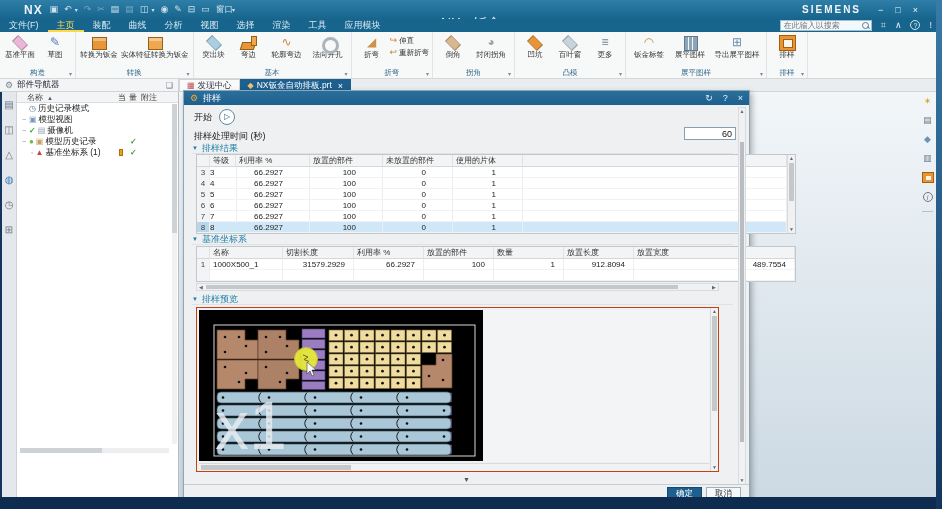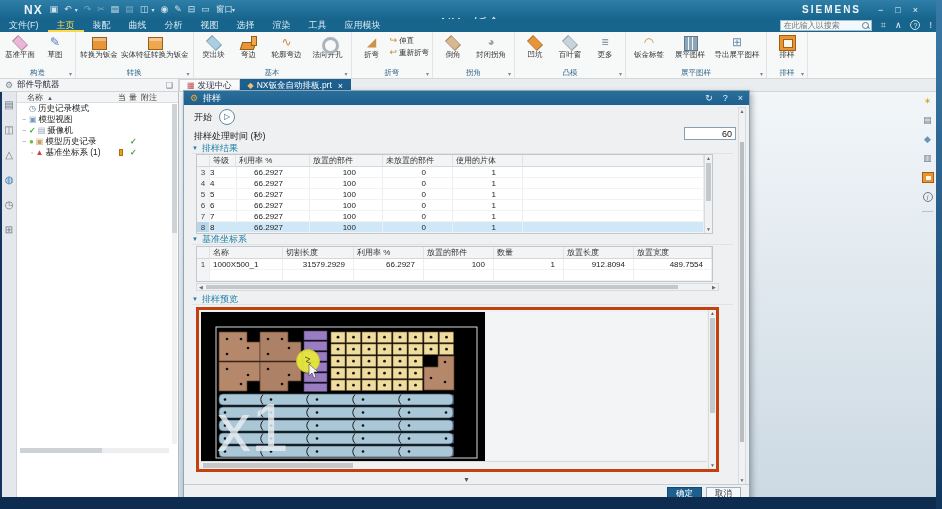--- a/index.html
+++ b/index.html
@@ -108,21 +108,21 @@
   .dtbtns{margin-left:auto;display:flex;gap:10px;font-size:9px;color:#e8f0f6;}
   .dbody{position:absolute;left:0;top:14px;right:0;bottom:0;font-size:9px;color:#1a1a1a;}
   .startrow{position:absolute;left:10px;top:4px;display:flex;align-items:center;gap:7px;}
   .playbtn{width:16px;height:16px;border:1px solid #5a8aa8;border-radius:50%;background:#fff;font-size:8px;color:#2a6a8a;text-align:center;line-height:14px;}
   .timelabel{position:absolute;left:10px;top:25px;}
   .timeinput{position:absolute;left:500px;top:22px;width:52px;height:13px;border:1px solid #88a0b4;background:#fff;font-size:9px;text-align:right;padding-right:3px;font-family:"Liberation Sans",sans-serif;color:#111;}
   .dsec{position:absolute;left:8px;right:16px;height:11px;display:flex;align-items:center;gap:4px;color:#1d7fa6;border-bottom:1px solid #e0e3e5;font-size:9px;}
   .dsec .sar{font-size:6px;}
   .sec1{top:38px;} .sec2{top:129px;} .sec3{top:189px;}
 
-  .twrap{position:absolute;left:12px;width:517px;background:#fff;border:1px solid #c2c7cb;}
+  .twrap{position:absolute;left:12px;width:600px;background:#fff;border:1px solid #c2c7cb;}
   .t1wrap{top:49px;height:80px;}
   .t2wrap{top:141px;height:36px;}
   .tgrid{position:absolute;left:0;top:0;bottom:0;display:grid;}
   .t1grid{right:8px;grid-template-columns:13px 26px 74px 73px 70px 70px 1fr;grid-template-rows:12px repeat(6,11px);}
   .t2grid{right:0;grid-template-columns:13px 73px 71px 70px 70px 70px 70px 1fr;grid-template-rows:12px repeat(2,11px);}
   .trow{display:contents;}
   .tgrid .c{border-right:1px solid #eceeef;border-bottom:1px solid #f0f2f3;font-size:8px;line-height:11px;overflow:hidden;white-space:nowrap;color:#222;}
   .tgrid .th{background:#f3f4f5;border-right:1px solid #e0e2e4;border-bottom:1px solid #d5d8da;line-height:12px;padding-left:3px;color:#333;}
   .tgrid .g{background:#f3f4f5;text-align:center;padding-left:0;color:#444;}
   .t1grid .n{text-align:right;padding-right:26px;}
@@ -133,21 +133,21 @@
   .vscroll{position:absolute;right:0;top:0;bottom:0;width:8px;background:#f0f1f2;border-left:1px solid #d8dbdd;font-size:5px;color:#667;text-align:center;}
   .vscroll .sarr{height:7px;line-height:7px;display:block;}
   .vscroll .thumb{position:absolute;left:1px;right:1px;background:#c4c8cb;}
   .t1vs .thumb{top:8px;height:38px;}
   .hscroll{position:absolute;left:12px;width:523px;height:8px;background:#f0f1f2;border:1px solid #d8dbdd;font-size:5px;color:#667;}
   .t2hs{top:178px;}
   .hscroll .sarr{position:absolute;top:0;width:8px;height:6px;line-height:6px;text-align:center;}
   .hscroll .ar{right:0;}
   .hscroll .thumb{position:absolute;left:9px;right:40px;top:1px;bottom:1px;background:#c4c8cb;}
 
-  .pvwrap{position:absolute;left:12px;top:202px;width:523px;height:165px;background:#eef0f1;border:3px solid #c2410c;}
+  .pvwrap{position:absolute;left:12px;top:202px;width:523px;height:165px;background:#eef0f1;border:1px solid #c2410c;}
   .pvcanvas{position:absolute;left:2px;top:2px;width:284px;height:151px;background:#000;}
   .pvside{position:absolute;left:286px;top:2px;right:9px;bottom:9px;background:#f2f4f5;}
   .pvvs{font-size:5px;}
   .pvvs .thumb{top:8px;height:95px;}
   .pvhs{position:absolute;left:2px;right:9px;bottom:0;height:8px;background:#f0f1f2;border-top:1px solid #d8dbdd;}
   .pvhs .thumb{position:absolute;left:2px;width:150px;top:1px;bottom:1px;background:#c4c8cb;}
 
   .dresize{position:absolute;left:50%;top:371px;transform:translateX(-50%);font-size:7px;color:#556;}
   .dvs{position:absolute;left:554px;top:2px;width:8px;height:378px;background:#f0f1f2;border:1px solid #d8dbdd;font-size:5px;color:#667;text-align:center;}
   .dvs .thumb{position:absolute;left:1px;right:1px;top:34px;height:300px;background:#b9bdc1;}

